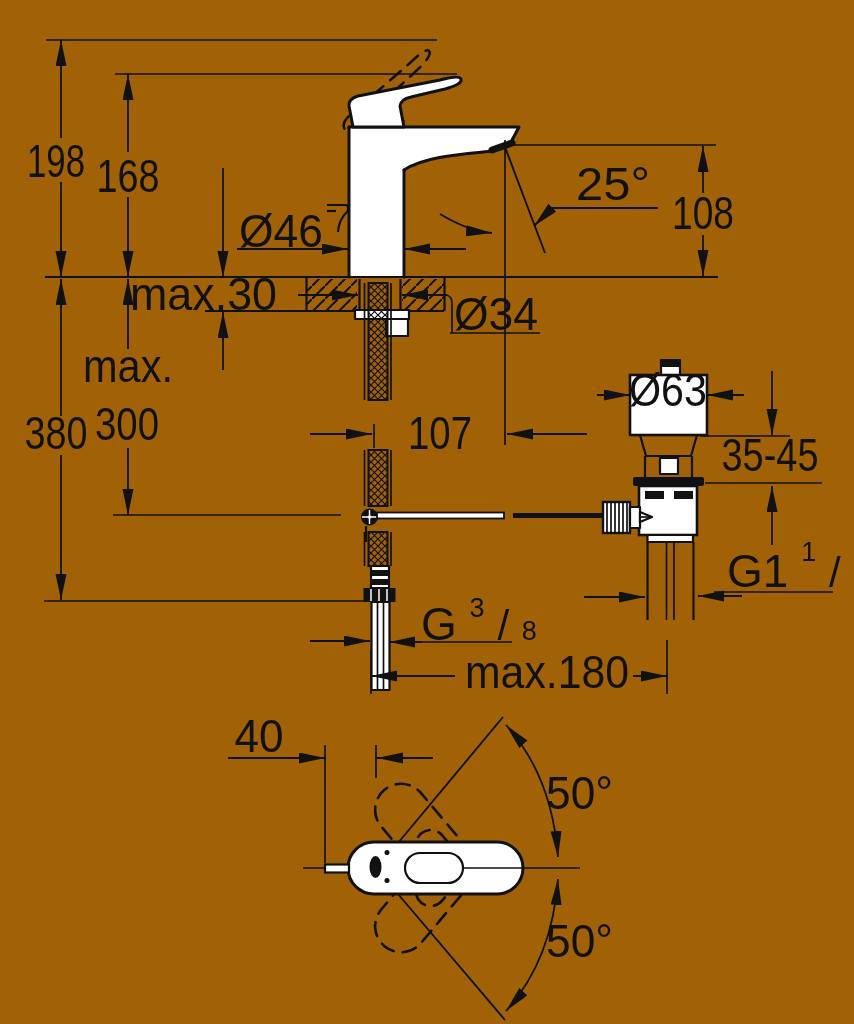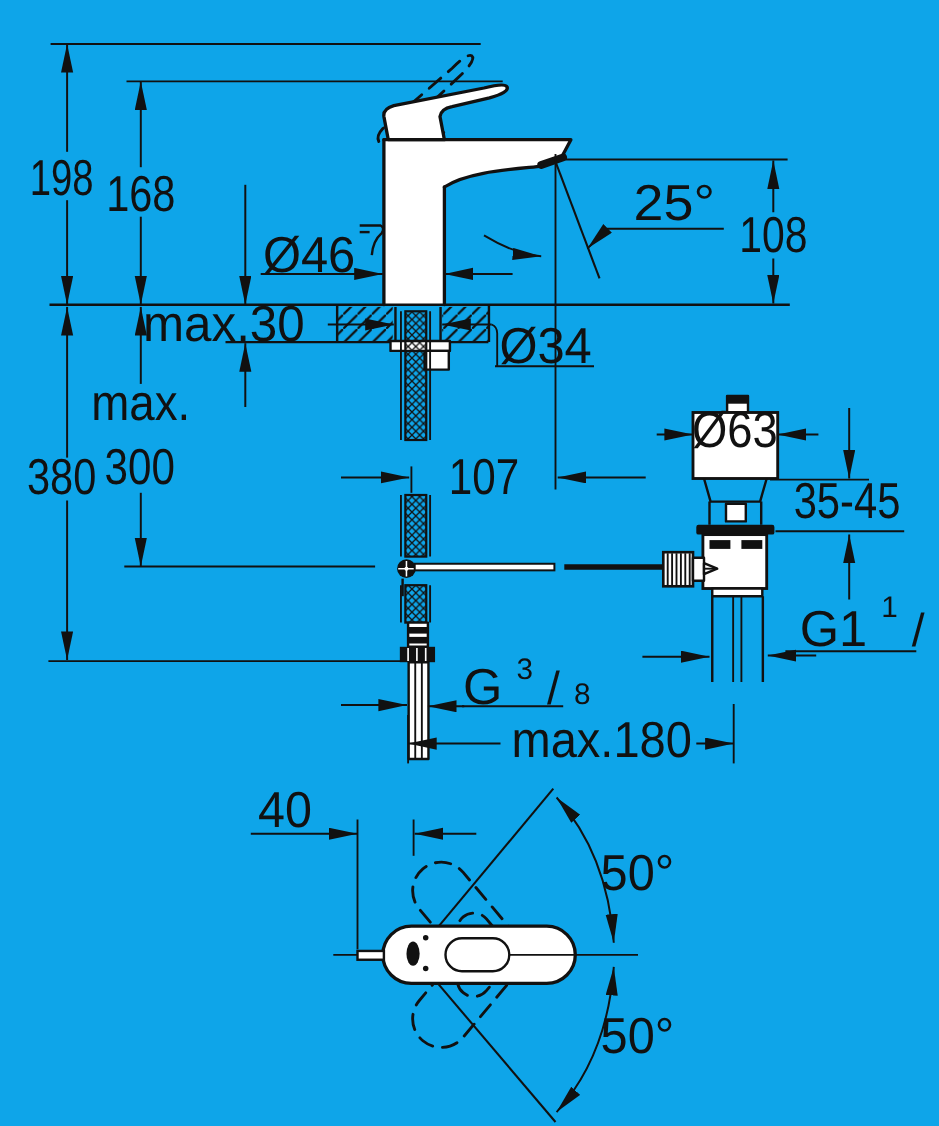--- a/index.html
+++ b/index.html
@@ -1,16 +1,16 @@
 <!DOCTYPE html>
 <html><head>
 <meta charset="utf-8">
 <style>
   html,body{margin:0;padding:0;background:#ffffff;}
-  .stage{width:854px;height:1024px;background:#0ea5e9;position:relative;overflow:hidden;}
+  .stage{width:854px;height:1024px;background:#a16207;position:relative;overflow:hidden;}
   svg{display:block;}
   
   .thick{stroke:#111;stroke-width:3;fill:none;stroke-linejoin:round;stroke-linecap:round;}
   .med{stroke:#111;stroke-width:2.2;fill:none;stroke-linejoin:round;}
   .fillw{fill:#fff;}
   .solid{fill:#111;stroke:none;}
   
   .xline{stroke:#111;stroke-width:1.7;fill:none;}
   .ctr{stroke:#111;stroke-width:1.5;fill:none;}
   

